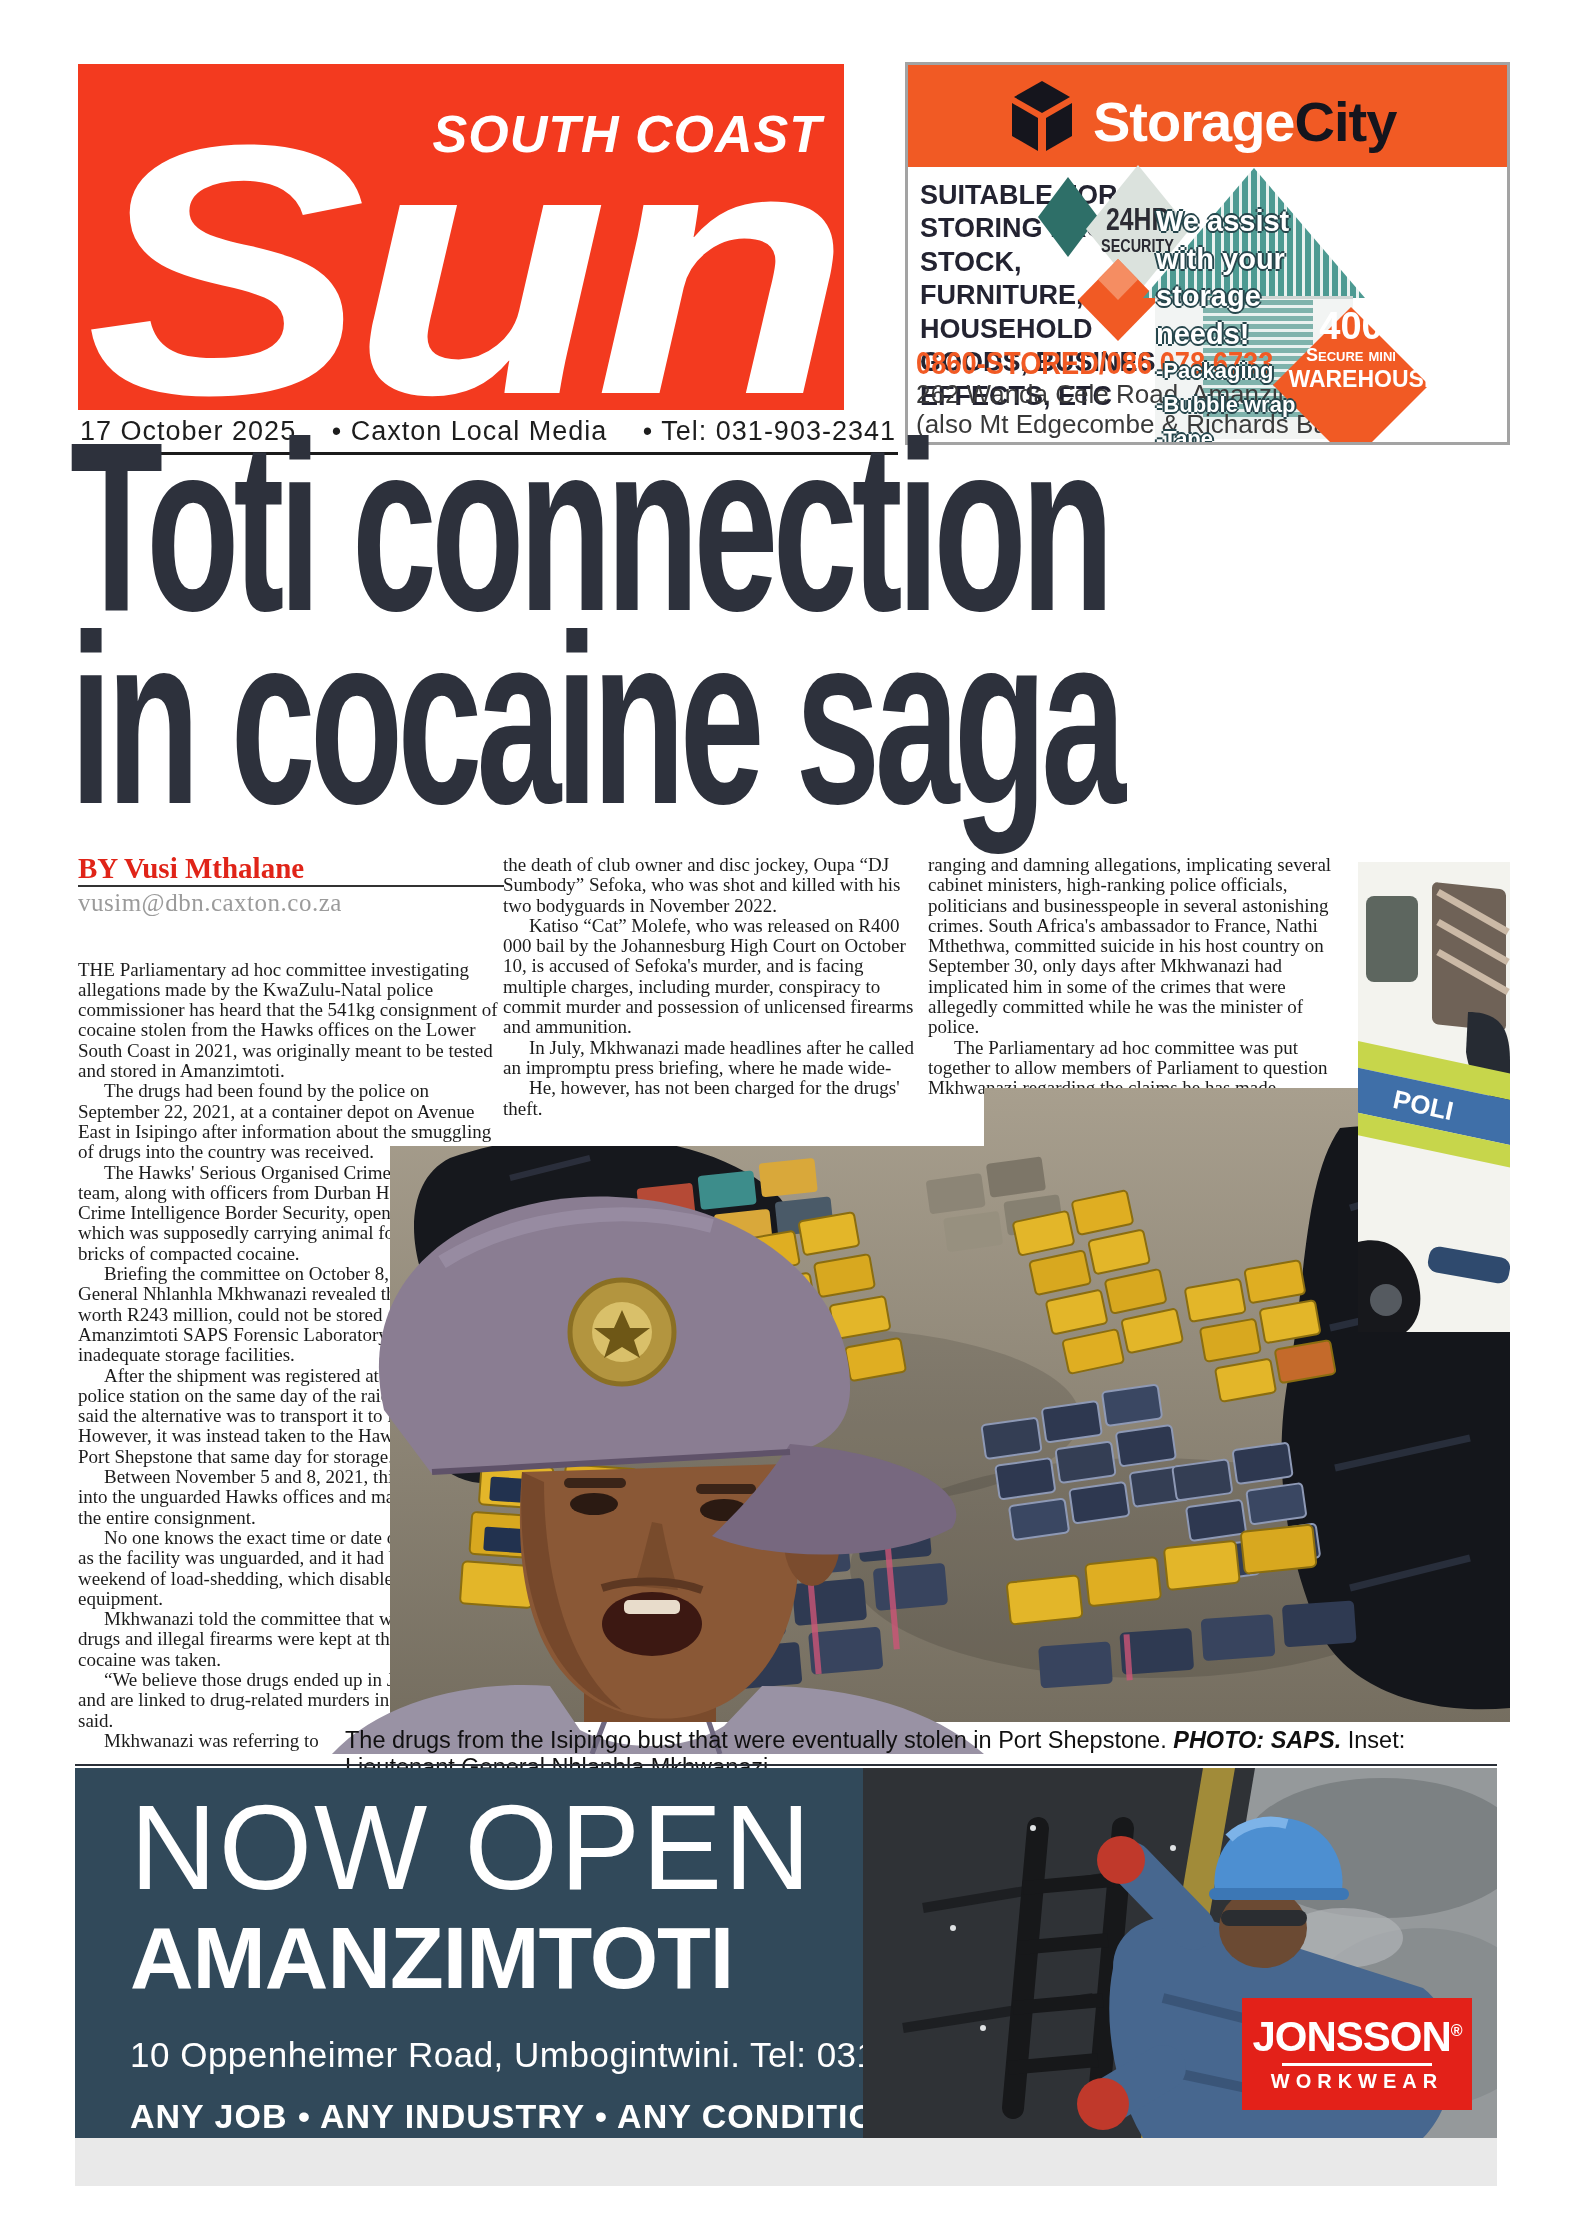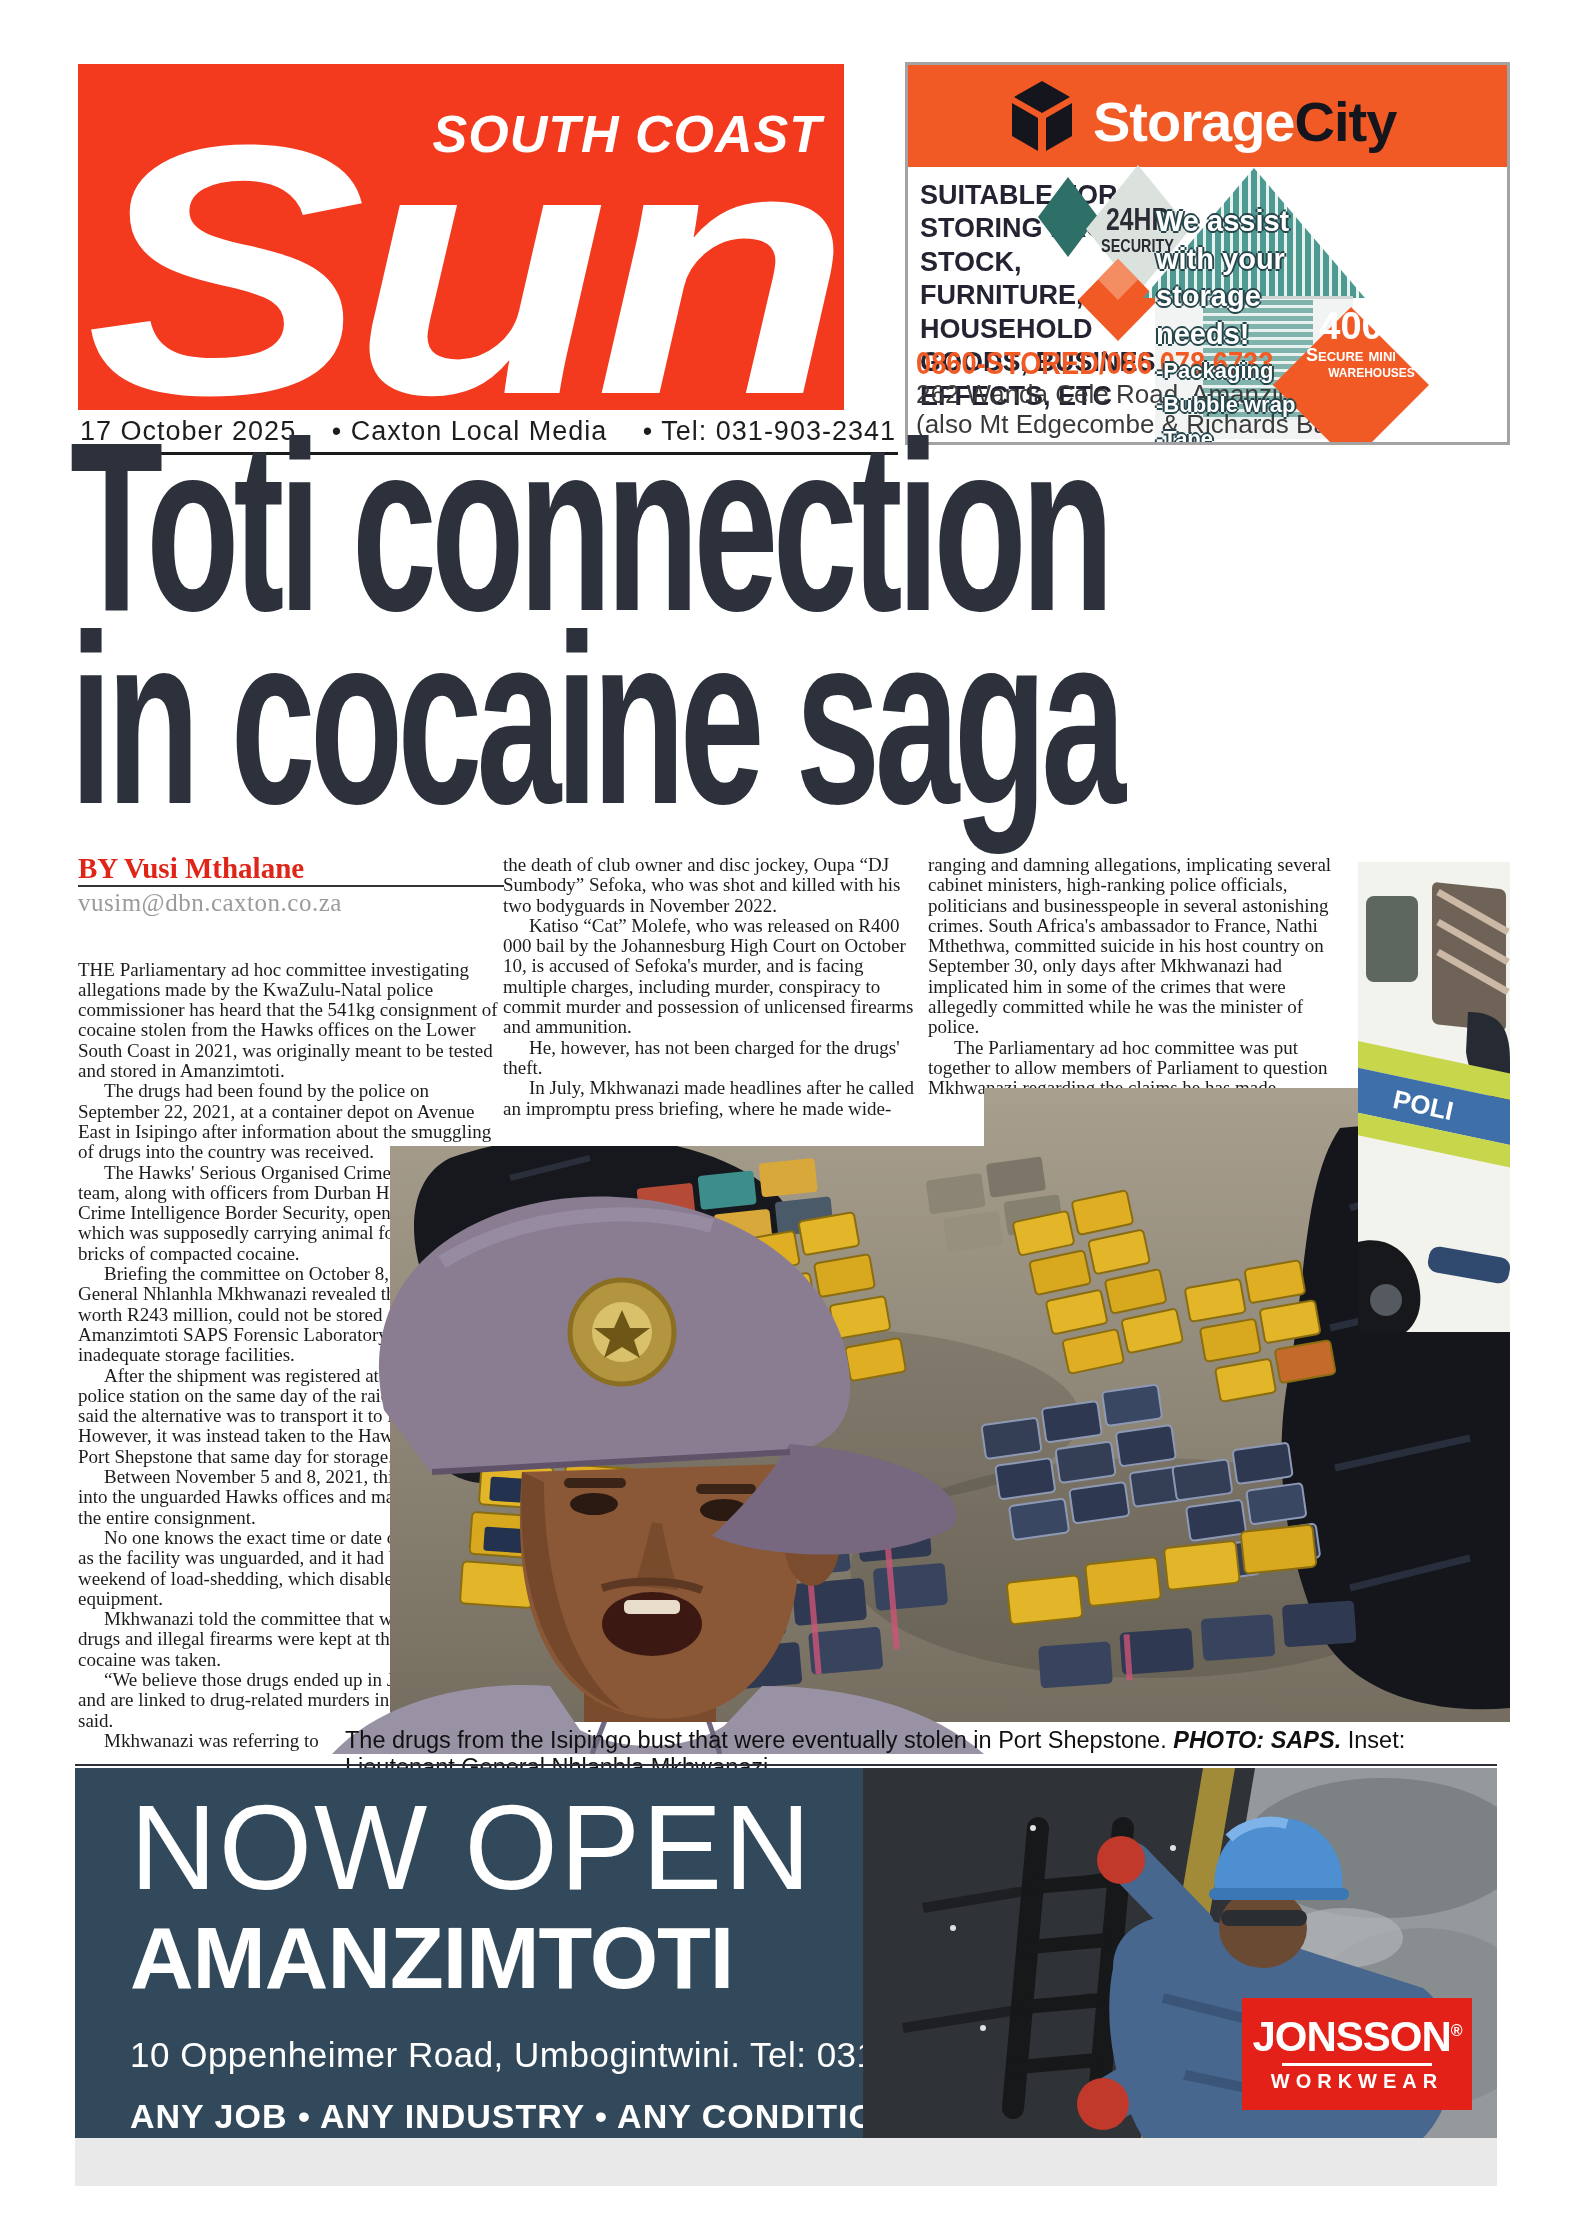--- a/index.html
+++ b/index.html
@@ -42,21 +42,21 @@
       text-shadow:-2px 0 0 #25454b,2px 0 0 #25454b,0 -2px 0 #25454b,0 2px 0 #25454b;}
   .sc-assist .h{font-size:29px;line-height:1.3;}
   .sc-assist .i{font-size:22px;line-height:1.55;}
   .sc-phone{position:absolute;left:8px;top:281px;color:#f15a24;font-weight:bold;font-size:31px;
       transform:scaleX(.88);transform-origin:0 0;white-space:nowrap;}
   .sc-addr{position:absolute;left:8px;color:#3a3a3a;font-size:26px;white-space:nowrap;}
   .sc-400{position:absolute;left:365px;top:242px;width:156px;height:156px;z-index:3;display:flex;
       flex-direction:column;align-items:center;justify-content:flex-start;color:#fff;text-align:center;}
   .sc-400 .n{font-weight:bold;font-size:38px;line-height:1;}
   .sc-400 .s{font-weight:bold;font-size:18px;font-variant:small-caps;line-height:1.15;}
-  .sc-400 .w2{font-weight:bold;font-size:12px;line-height:1.2;margin-left:41px;}
+  .sc-400 .w2{font-weight:bold;font-size:23px;line-height:1.2;margin-left:41px;}
 
   
   .headline{left:70px;top:430px;color:#2d313c;}
   .hl{font-weight:900;font-size:242px;line-height:193px;letter-spacing:-9px;
       transform:scaleX(.63);transform-origin:0 0;white-space:nowrap;}
 
   
   .byline{color:#e02418;font-weight:bold;font-size:29px;}
   .by-rule{width:100%;height:2px;background:#333;margin:7px 0 6px 0;}
   .email{color:#9b9b9b;font-size:25px;letter-spacing:.5px;}
@@ -183,22 +183,22 @@
       <p>Between November 5 and 8, 2021, thieves broke into the unguarded Hawks offices and made off with the entire consignment.</p>
       <p>No one knows the exact time or date of the break-in, as the facility was unguarded, and it had been a weekend of load-shedding, which disabled CCTV equipment.</p>
       <p>Mkhwanazi told the committee that while other drugs and illegal firearms were kept at the site, only the cocaine was taken.</p>
       <p>“We believe those drugs ended up in Johannesburg and are linked to drug-related murders in the city,” he said.</p>
       <p>Mkhwanazi was referring to</p>
     </div>
   </div>
   <div class="col" id="col2">
     <p>the death of club owner and disc jockey, Oupa “DJ Sumbody” Sefoka, who was shot and killed with his two bodyguards in November 2022.</p>
     <p>Katiso “Cat” Molefe, who was released on R400 000 bail by the Johannesburg High Court on October 10, is accused of Sefoka's murder, and is facing multiple charges, including murder, conspiracy to commit murder and possession of unlicensed firearms and ammunition.</p>
+    <p>In July, Mkhwanazi made headlines after he called an impromptu press briefing, where he made wide-</p>
     <p>He, however, has not been charged for the drugs' theft.</p>
-    <p>In July, Mkhwanazi made headlines after he called an impromptu press briefing, where he made wide-</p>
   </div>
   <div class="col" id="col3">
     <p>ranging and damning allegations, implicating several cabinet ministers, high-ranking police officials, politicians and businesspeople in several astonishing crimes. South Africa's ambassador to France, Nathi Mthethwa, committed suicide in his host country on September 30, only days after Mkhwanazi had implicated him in some of the crimes that were allegedly committed while he was the minister of police.</p>
     <p>The Parliamentary ad hoc committee was put together to allow members of Parliament to question Mkhwanazi regarding the claims he has made.</p>
   </div>
 
   <svg class="abs photo-main" viewBox="0 0 1120 634">
     <defs>
       <linearGradient id="gnd" x1="0" y1="0" x2="0" y2="1">
         <stop offset="0" stop-color="#a89f8e"></stop>

